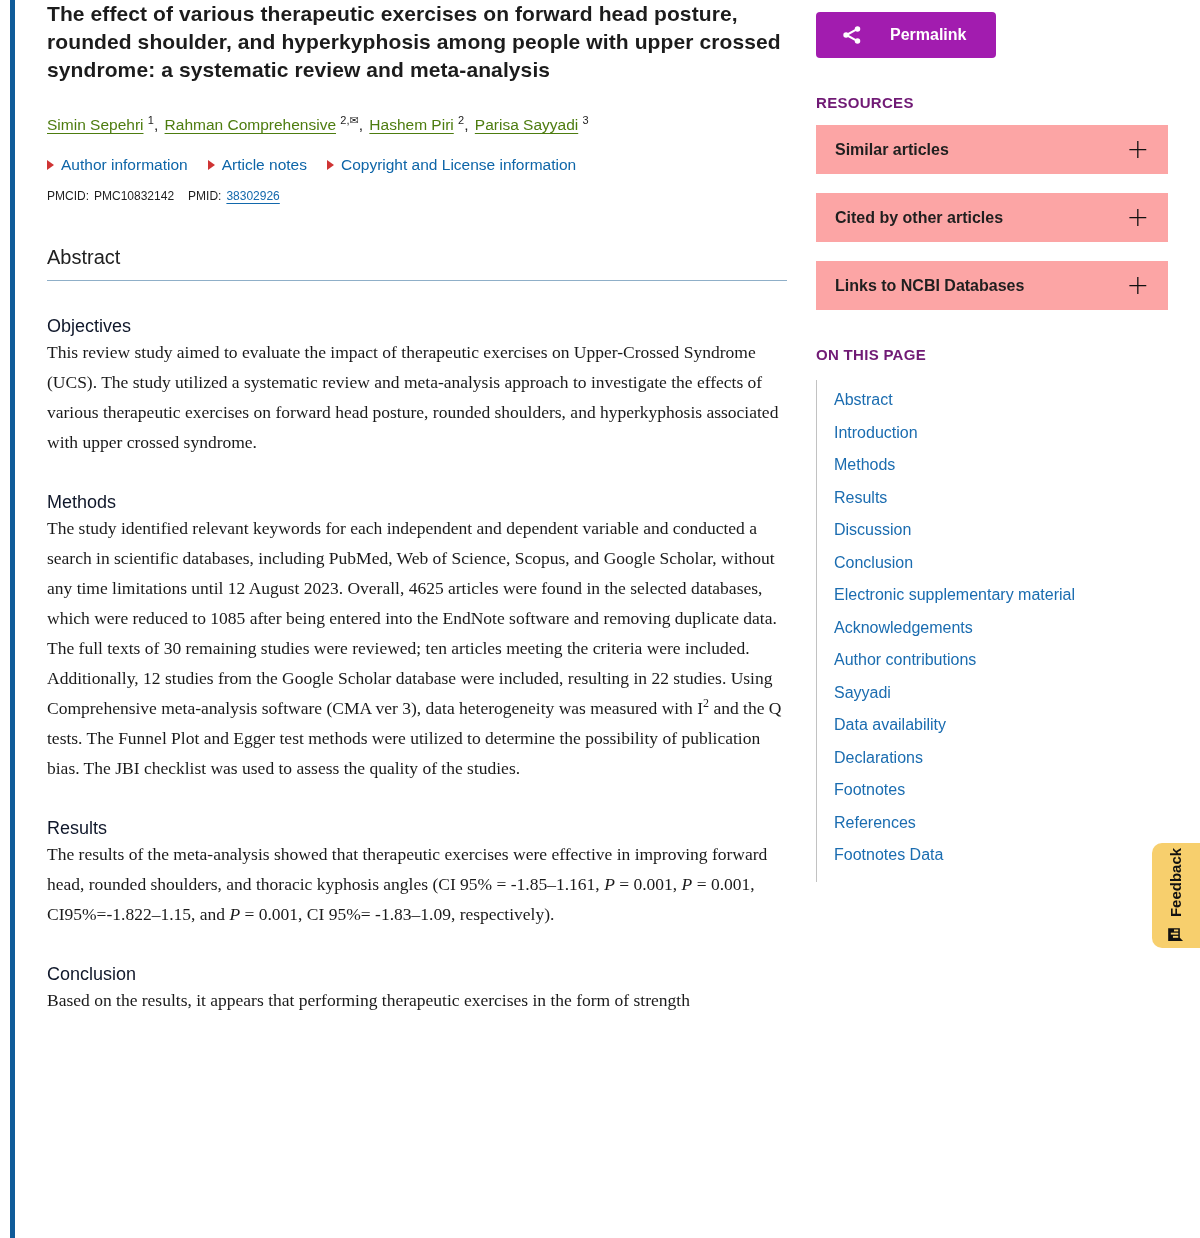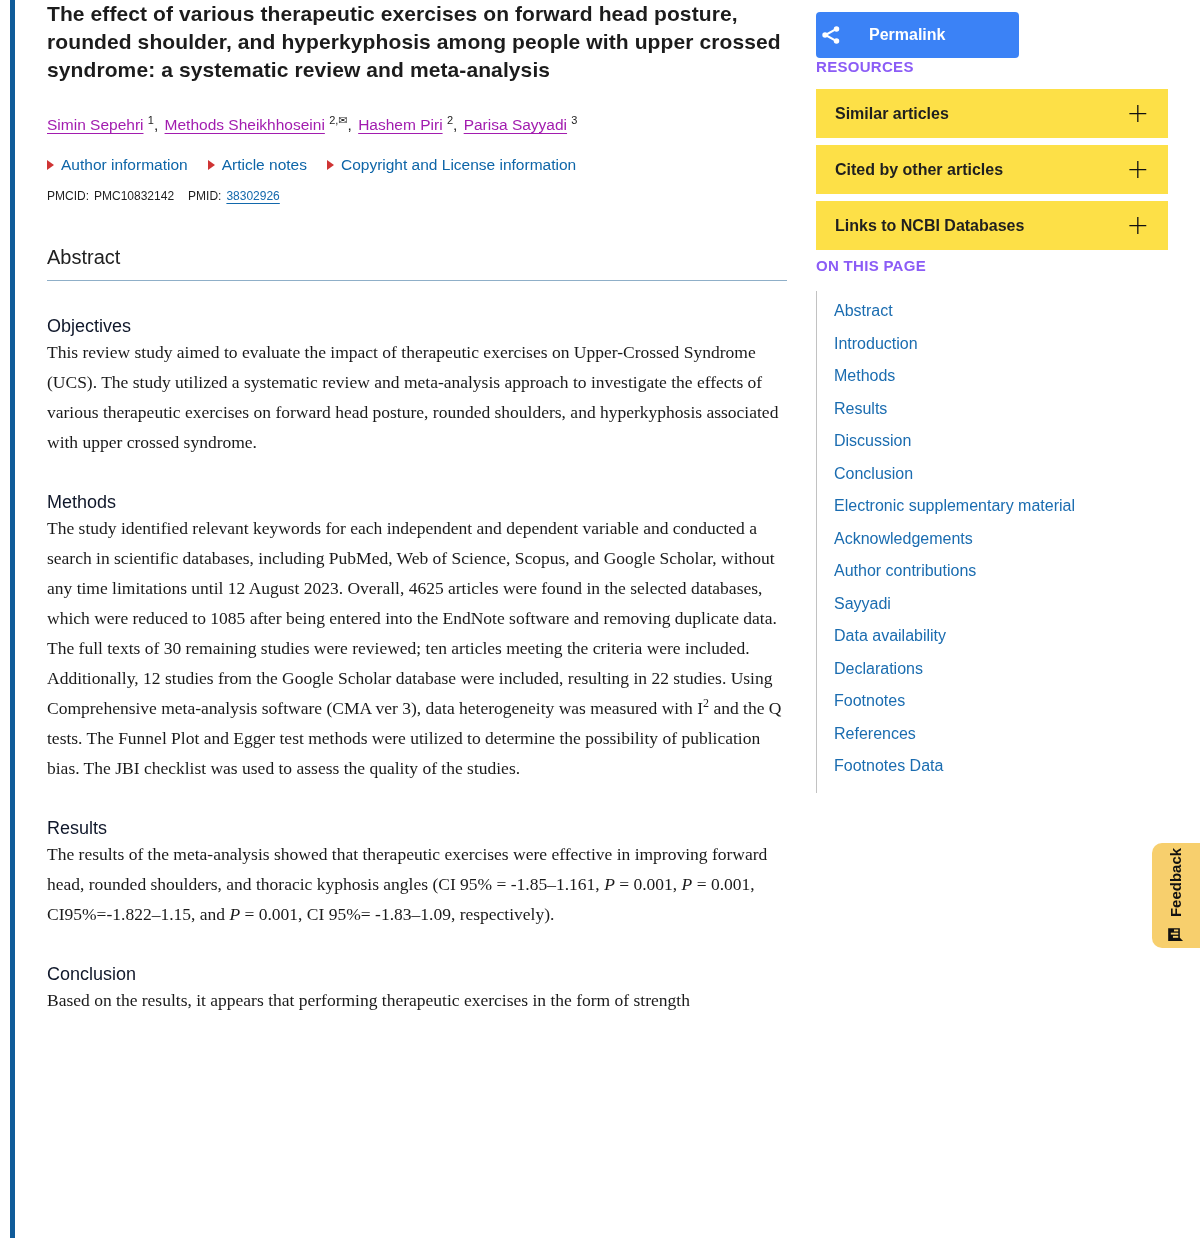--- a/index.html
+++ b/index.html
@@ -6,48 +6,48 @@
   html, body { width: 1200px; height: 1238px; background: #ffffff; overflow: hidden; }
   body { position: relative; font-family: "Liberation Sans", sans-serif; color: #1e1e1e; }
 
   .left-bar { position: absolute; left: 10px; top: 0; width: 5px; height: 1238px; background: #0f5b99; }
 
   
   .main { position: absolute; left: 47px; top: 0; width: 740px; }
   .title { font: 700 21px/28px "Liberation Sans", sans-serif; color: #1c1c1c; letter-spacing: 0.1px; }
 
   .authors { margin-top: 25px; font-size: 15.5px; color: #222; line-height: 22px; }
-  .authors a { color: #a21caf; text-underline-offset: 2.5px; text-decoration-thickness: 1px; }
+  .authors a { color: #4d7c0f; text-underline-offset: 2.5px; text-decoration-thickness: 1px; }
   .authors sup { font-size: 11px; color: #222; }
   .author-sep { margin-right: 2px; }
 
   .expanders { margin-top: 20px; display: flex; gap: 20px; align-items: flex-end; }
   .expander { display: inline-flex; align-items: center; gap: 7px; background: none; border: none; font: 400 15.5px "Liberation Sans", sans-serif; color: #0d65a8; cursor: pointer; padding: 0; }
   .tri { width: 0; height: 0; border-left: 7px solid #cf3434; border-top: 5px solid transparent; border-bottom: 5px solid transparent; }
 
   .ids { margin-top: 15px; font-size: 12px; color: #1e1e1e; }
   .ids .lbl { margin-right: 5px; }
   .ids .val { margin-right: 14px; }
   .ids a { color: #1268ac; text-decoration: underline; text-underline-offset: 2.5px; }
 
   .abstract-h { margin-top: 42px; font: 400 20px/24px "Liberation Sans", sans-serif; color: #212121; border-bottom: 1px solid #8fafc8; padding-bottom: 11px; }
   .sub-h { margin-top: 34px; font: 400 18px/22px "Liberation Sans", sans-serif; color: #0f172a; }
   .para { font: 400 17.5px/30px "Liberation Serif", serif; color: #1a1a1a; }
   .para .it { font-style: italic; }
   .para sup { font-size: 12px; line-height: 0; }
 
   
   .sidebar { position: absolute; left: 816px; top: 0; width: 352px; }
-  .permalink { margin-top: 12px; width: 203px; height: 46px; background: #3b82f6; border: none; border-radius: 4px; color: #fff; display: flex; align-items: center; padding: 0 4px; gap: 27px; cursor: pointer; }
+  .permalink { margin-top: 12px; width: 180px; height: 46px; background: #a21caf; border: none; border-radius: 4px; color: #fff; display: flex; align-items: center; padding: 0 25px; gap: 27px; cursor: pointer; }
   .permalink .lbl { font: 700 16px "Liberation Sans", sans-serif; color: #fff; }
 
-  .side-heading { font: 700 15px "Liberation Sans", sans-serif; color: #8b5cf6; letter-spacing: 0.3px; }
+  .side-heading { margin-top: 36px; font: 700 15px "Liberation Sans", sans-serif; color: #701a75; letter-spacing: 0.3px; }
 
   .accordions { margin-top: 14px; }
-  .acc-row { height: 49px; background: #fde047; margin-bottom: 7px; display: flex; align-items: center; justify-content: space-between; padding: 0 19px; cursor: pointer; }
+  .acc-row { height: 49px; background: #fca5a5; margin-bottom: 19px; display: flex; align-items: center; justify-content: space-between; padding: 0 19px; cursor: pointer; }
   .acc-row .lbl { font: 700 16px "Liberation Sans", sans-serif; color: #1f1f1f; }
   .plus { font: 300 27px/27px "DejaVu Sans", sans-serif; color: #111; margin-top: -2px; }
 
   .otp-nav { margin-top: 17px; border-left: 1px solid #c2c2c2; padding: 10px 0 4px 17px; }
   .otp-nav a { display: block; font: 400 16px/20px "Liberation Sans", sans-serif; color: #1a6cb0; text-decoration: none; margin-bottom: 12.5px; }
 
   
   .feedback { position: absolute; right: 0; top: 843px; width: 48px; height: 105px; background: #f7cf6d; border: none; border-radius: 10px 0 0 10px; cursor: pointer; display: flex; align-items: center; justify-content: center; }
   .feedback-inner { transform: rotate(-90deg); display: flex; align-items: center; gap: 9px; white-space: nowrap; }
   .feedback-inner .lbl { font: 700 15px "Liberation Sans", sans-serif; color: #111; }
@@ -55,21 +55,21 @@
 </head>
 <body>
 
 <div class="left-bar"></div>
 
 <div class="main">
   <h1 class="title">The effect of various therapeutic exercises on forward head posture, rounded shoulder, and hyperkyphosis among people with upper crossed syndrome: a systematic review and meta-analysis</h1>
 
   <p class="authors">
     <a href="#">Simin Sepehri</a> <sup>1</sup><span class="author-sep">,</span>
-    <a href="#">Methods Sheikhhoseini</a> <sup>2,✉</sup><span class="author-sep">,</span>
+    <a href="#">Rahman Comprehensive</a> <sup>2,✉</sup><span class="author-sep">,</span>
     <a href="#">Hashem Piri</a> <sup>2</sup><span class="author-sep">,</span>
     <a href="#">Parisa Sayyadi</a> <sup>3</sup>
   </p>
 
   <div class="expanders">
     <button class="expander">
       <span class="tri"></span>
       <span>Author information</span>
     </button>
     <button class="expander">

